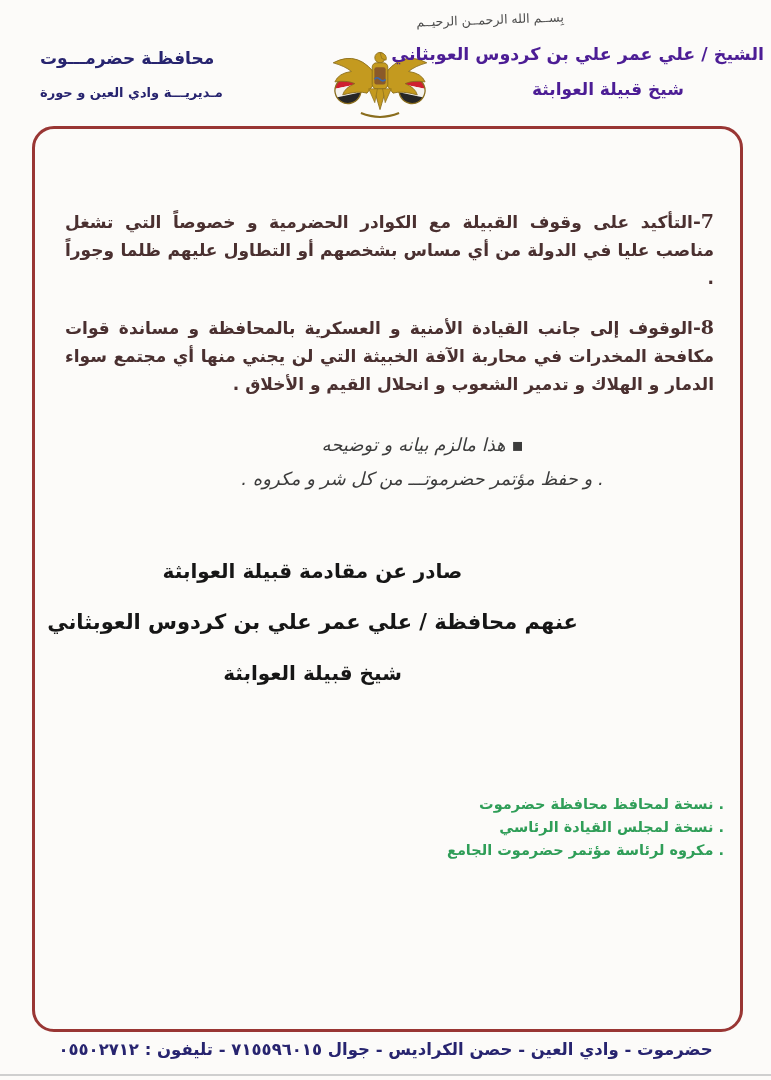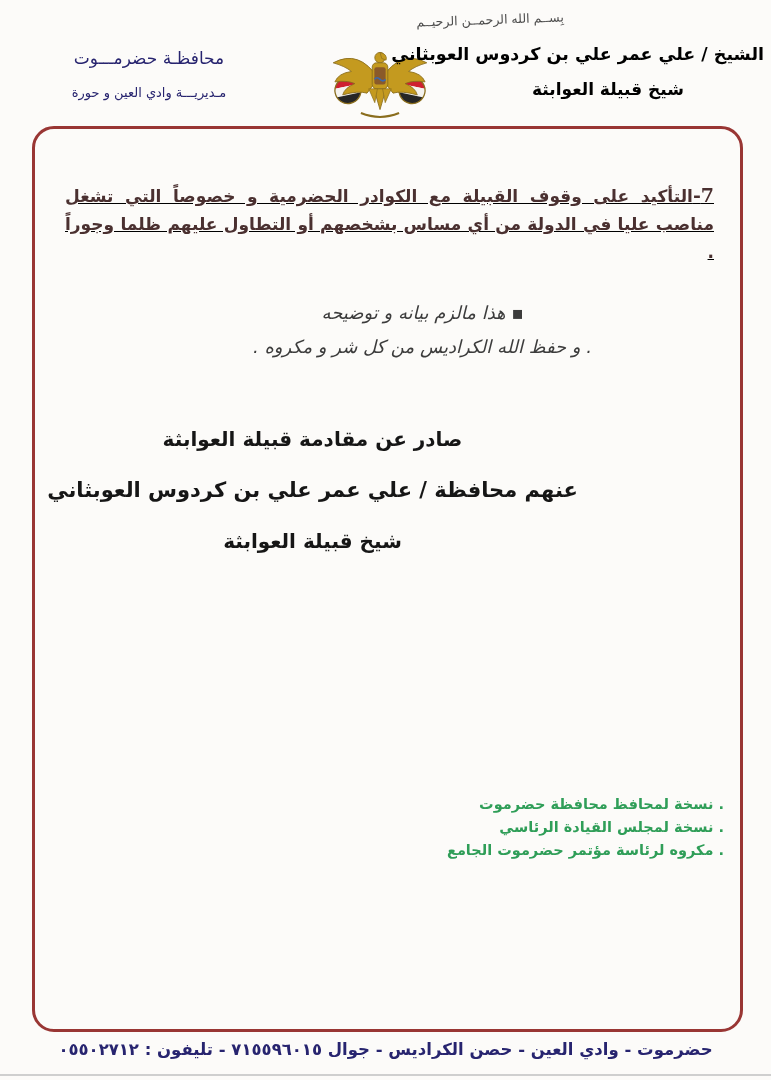--- a/index.html
+++ b/index.html
@@ -7,43 +7,43 @@
     position:relative;
     width:771px;height:1080px;
     margin:0 auto;
     background:#fcfbf9;
     overflow:hidden;
     font-family:"DejaVu Sans", sans-serif;
   }
   
   .hdr-left{
     position:absolute;top:48px;left:40px;width:218px;
-    text-align:center;color:#27246f;font-weight:normal;direction:rtl;
+    text-align:left;color:#27246f;font-weight:bold;direction:rtl;
   }
   .hdr-left .l1{font-size:17px;margin-bottom:17px;white-space:nowrap;}
   .hdr-left .l2{font-size:13px;white-space:nowrap;}
   .bismillah{
     position:absolute;top:12px;left:405px;width:170px;
     color:#4d4d4d;font-size:12.5px;text-align:center;
     transform:rotate(-2deg);direction:rtl;white-space:nowrap;
   }
   .emblem{position:absolute;top:42px;left:327px;width:106px;height:78px;}
   .hdr-right{
     position:absolute;top:44px;left:452px;width:312px;
-    text-align:center;color:#000000;font-weight:bold;direction:rtl;
+    text-align:center;color:#4c1d95;font-weight:bold;direction:rtl;
   }
   .hdr-right .l1{font-size:17.5px;margin-bottom:15px;white-space:nowrap;}
   .hdr-right .l2{font-size:17px;white-space:nowrap;}
   
   .doc-box{
     position:absolute;left:32px;top:126px;width:711px;height:906px;
     border:3px solid #993634;border-radius:22px;box-sizing:border-box;
     direction:rtl;
   }
-  .paras{padding:52px 26px 0 30px;text-decoration:underline;}
+  .paras{padding:78px 26px 0 30px;}
   .para{
     font-size:17px;font-weight:700;color:#4a3030;
     line-height:28px;text-align:justify;text-align-last:right;
     margin:0 0 21px 0;
   }
   .para .num{font-family:"DejaVu Serif", serif;font-size:19px;font-weight:700;}
   
   .handwrite{
     margin-top:30px;text-align:center;color:#3c3c3c;
     font-size:18px;font-style:italic;line-height:34px;
@@ -134,25 +134,26 @@
 
   <div class="hdr-right">
     <div class="l1">الشيخ / علي عمر علي بن كردوس العوبثاني</div>
     <div class="l2">شيخ قبيلة العوابثة</div>
   </div>
 
   <div class="doc-box">
 
     <div class="paras">
       <p class="para"><span class="num">7-</span><span>التأكيد على وقوف القبيلة مع الكوادر الحضرمية و خصوصاً التي تشغل مناصب عليا في الدولة من أي مساس بشخصهم أو التطاول عليهم ظلما وجوراً .</span></p>
+      <p class="para"><span class="num">8-</span><span>الوقوف إلى جانب القيادة الأمنية و العسكرية بالمحافظة و مساندة قوات مكافحة المخدرات في محاربة الآفة الخبيثة التي لن يجني منها أي مجتمع سواء الدمار و الهلاك و تدمير الشعوب و انحلال القيم و الأخلاق .</span></p>
     </div>
 
     <div class="handwrite">
       <div>▪ هذا مالزم بيانه و توضيحه</div>
-      <div>. و حفظ الله الكراديس من كل شر و مكروه .</div>
+      <div>. و حفظ مؤتمر حضرموتـــ من كل شر و مكروه .</div>
     </div>
 
     <div class="issuer">
       <div class="i1">صادر عن مقادمة قبيلة العوابثة</div>
       <div class="i2">عنهم محافظة / علي عمر علي بن كردوس العوبثاني</div>
       <div class="i3">شيخ قبيلة العوابثة</div>
     </div>
 
     <div class="copies">
       <div>. نسخة لمحافظ محافظة حضرموت</div>

